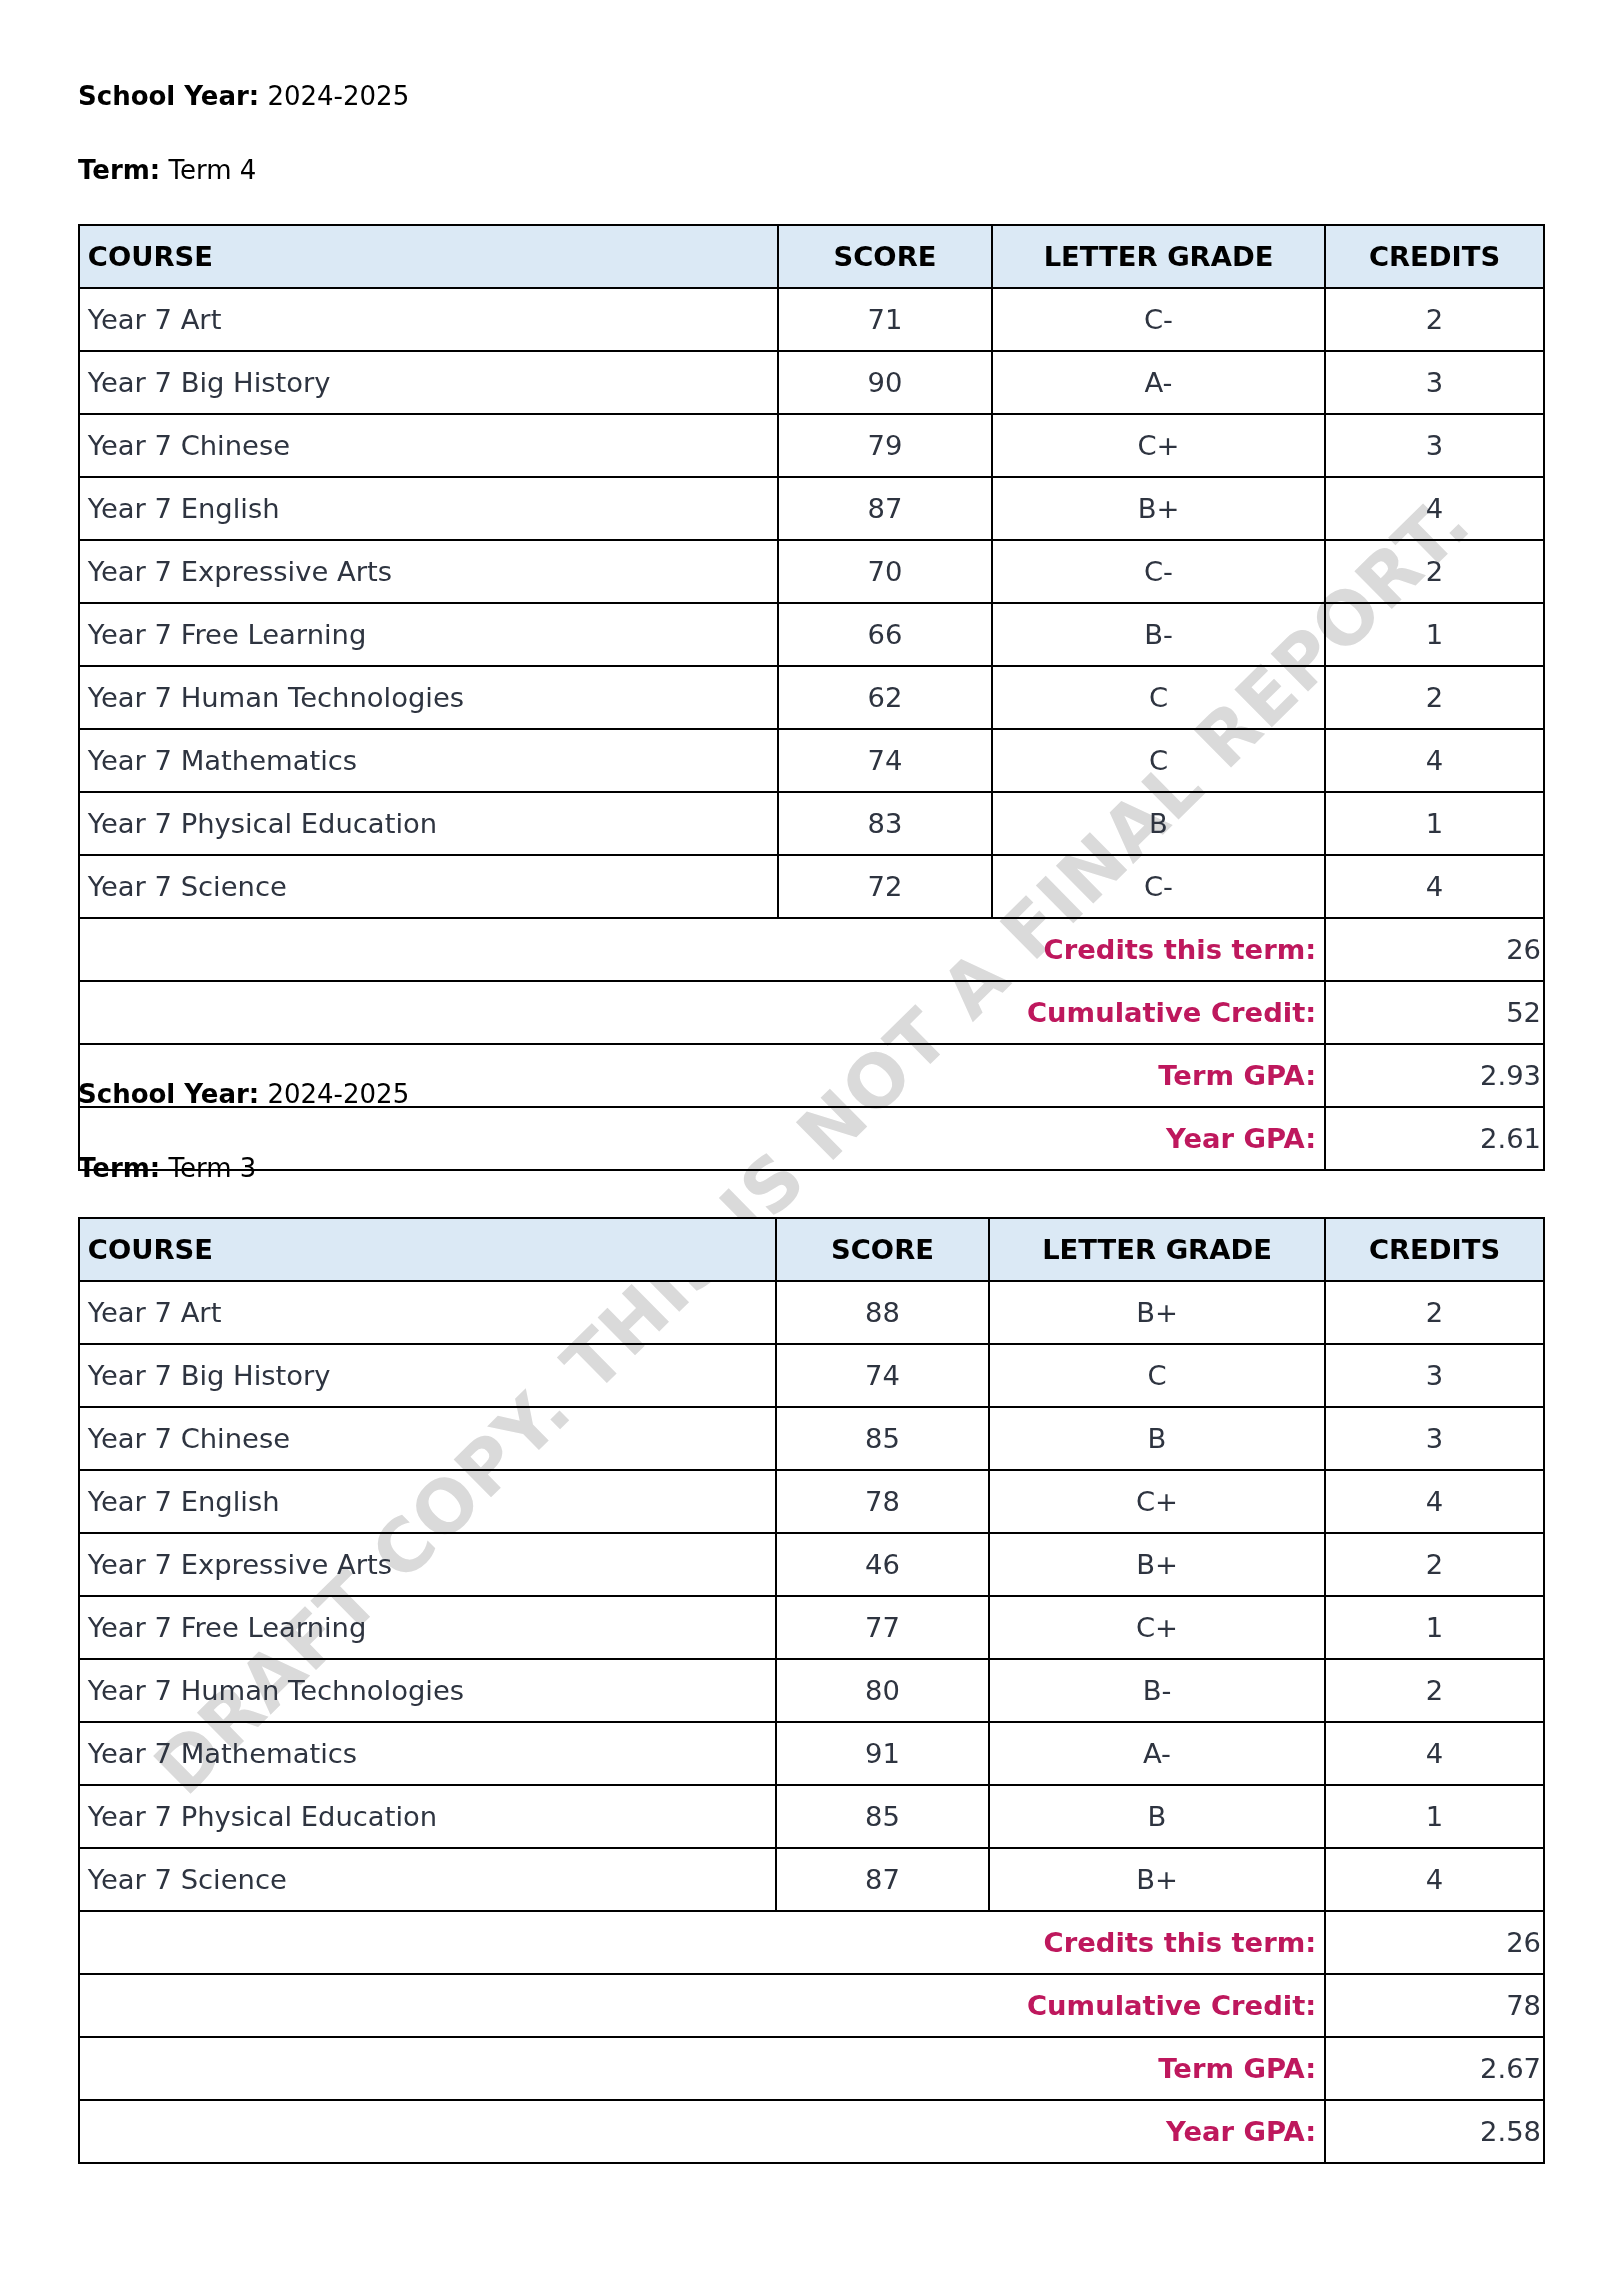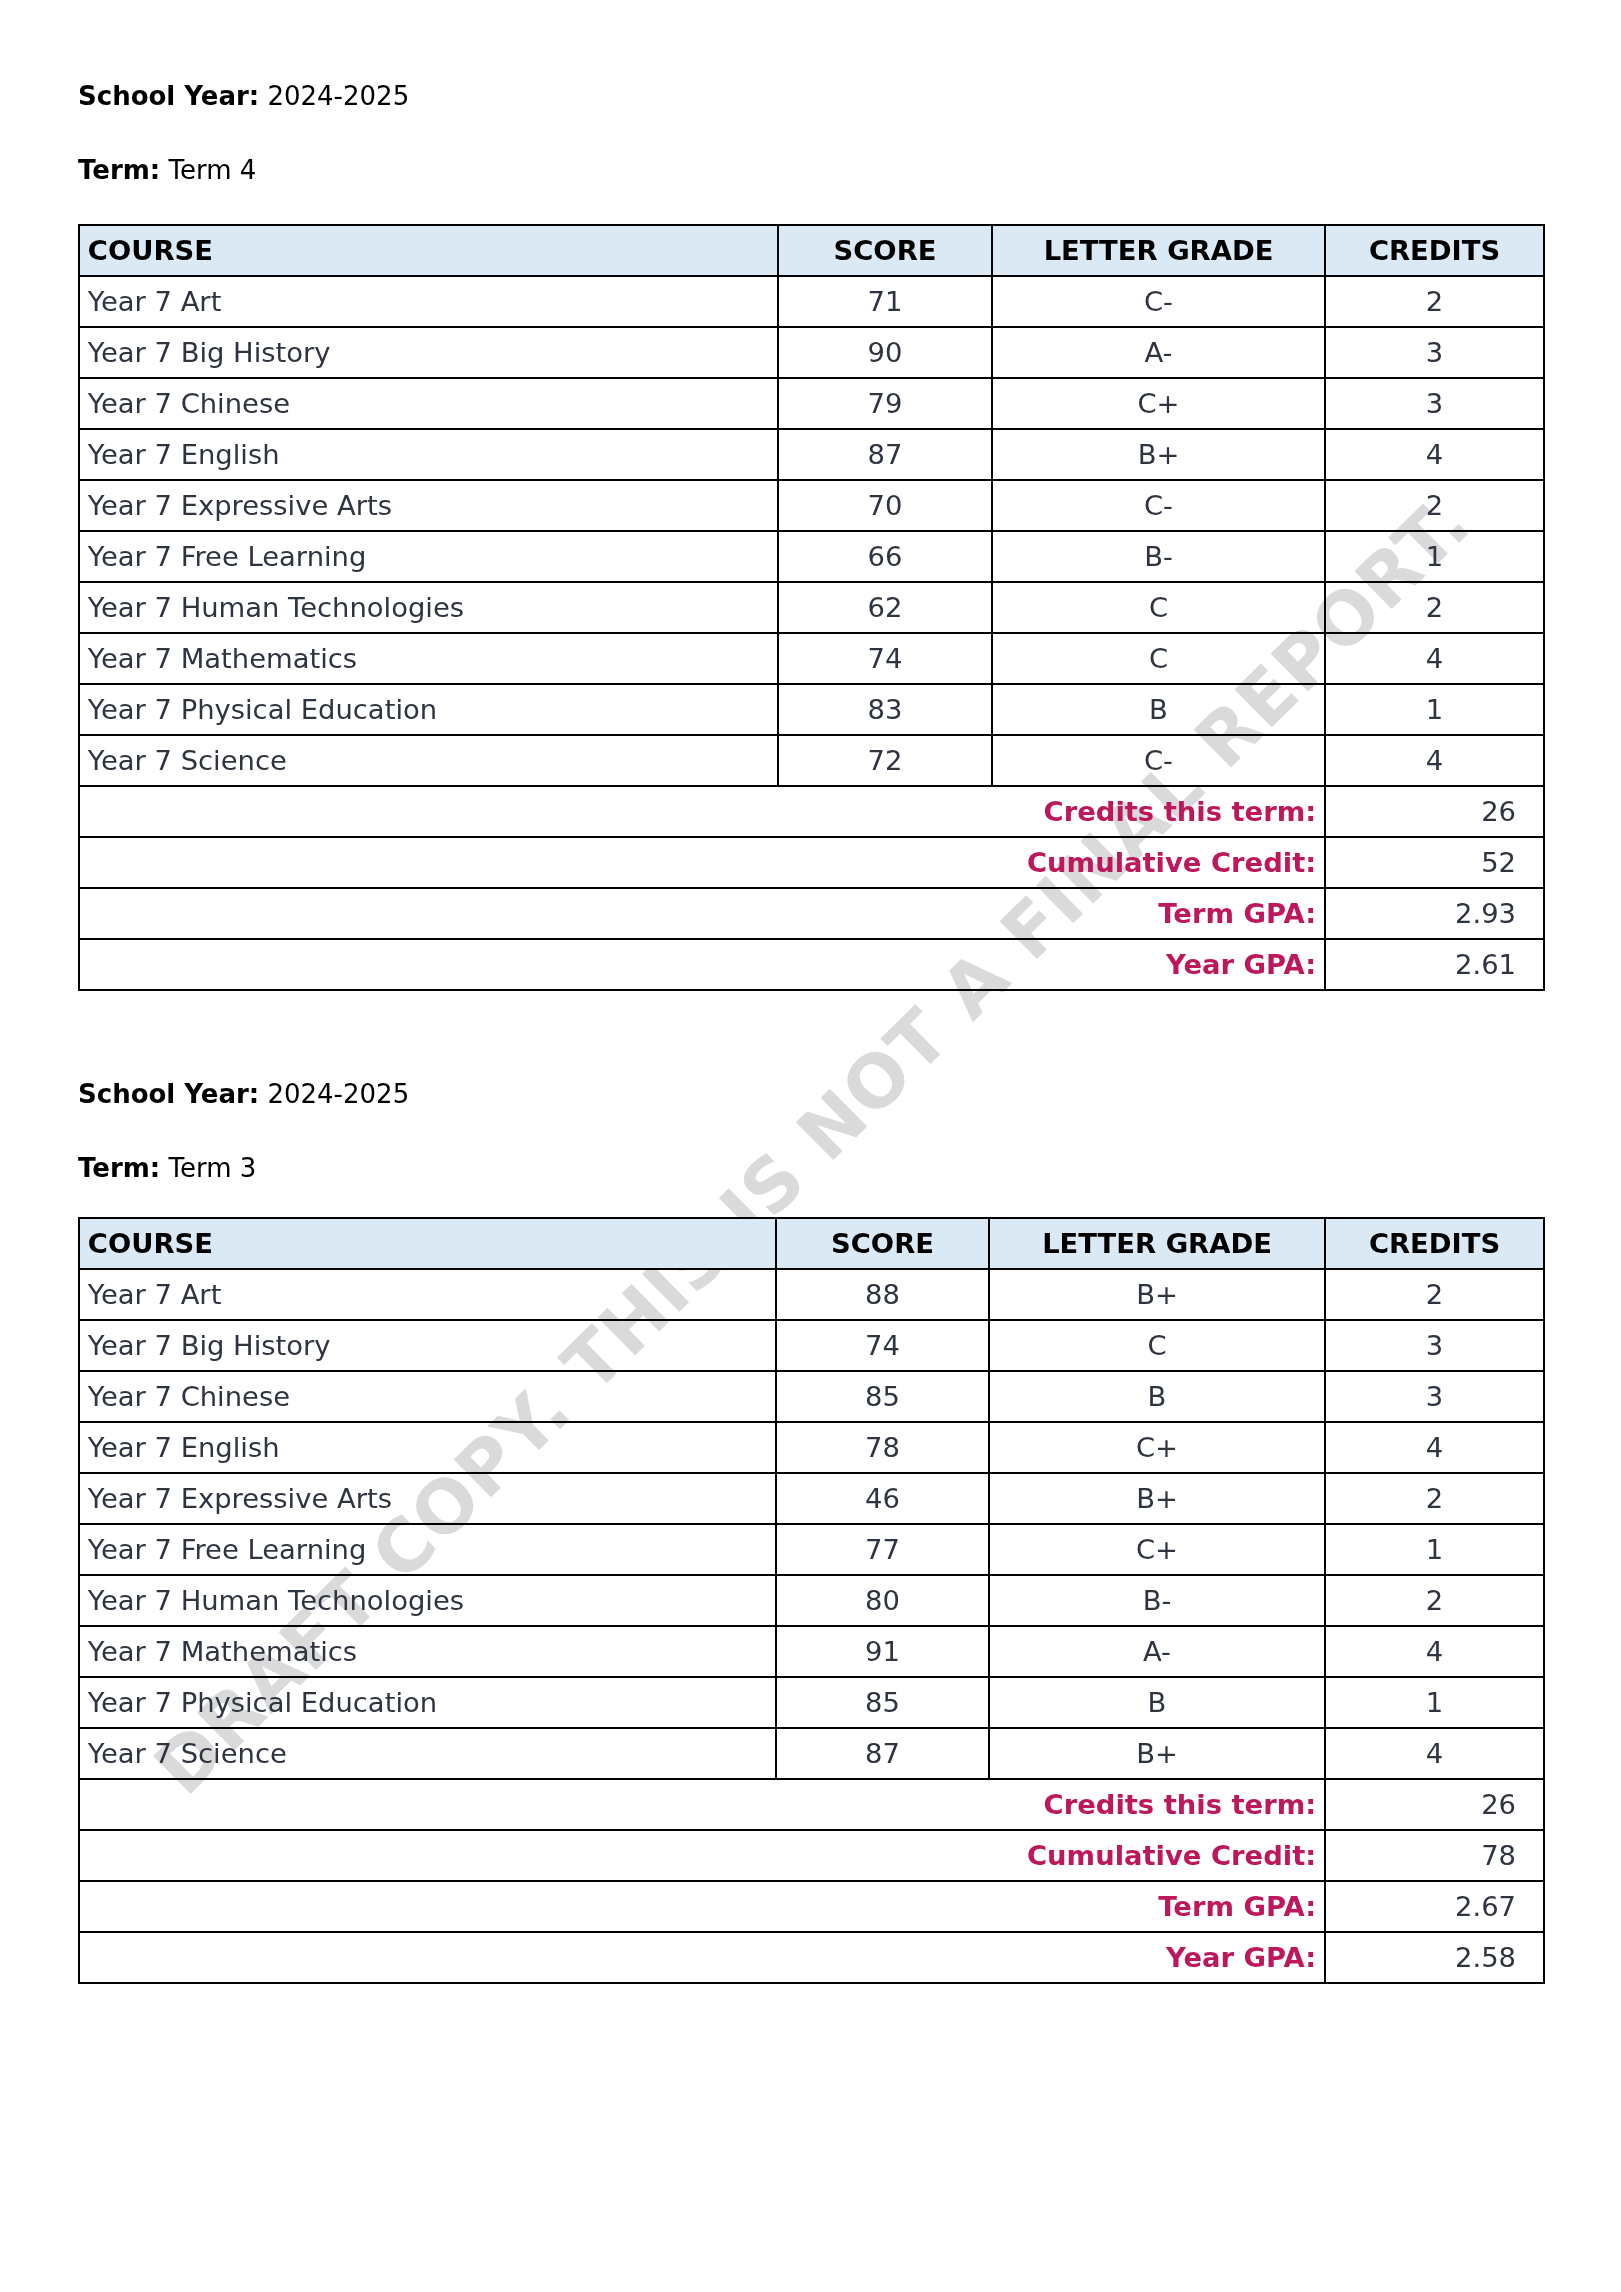--- a/index.html
+++ b/index.html
@@ -20,22 +20,22 @@
   }
   table.grades td, table.grades th {
     border: 2.9px solid #000; height: 45px; padding: 0 7.8px; box-sizing: border-box;
     line-height: 45px; white-space: nowrap; overflow: hidden;
   }
   table.grades th { background: #dbe9f5; color: #000; font-weight: bold; text-align: center; }
   table.grades th.course-h { text-align: left; }
   table.grades td { color: #2e3440; background: transparent; text-align: center; }
   table.grades td.course { text-align: left; }
   table.grades td.sum-label { text-align: right; font-weight: bold; color: #be185d; }
-  table.grades td.sum-val { text-align: right; padding-right: 27px; }
-  tr { height: 51px; }
+  table.grades td.sum-val { text-align: right; padding-right: 2px; }
+  tr { height: 63px; }
 </style>
 </head>
 <body>
 
 <div class="watermark">DRAFT COPY. THIS IS NOT A FINAL REPORT.</div>
 
 <div class="section" style="top:0;">
   <div class="meta-line" style="top:77px;">
     <span class="lbl">School Year:</span>
     <span>2024-2025</span>

